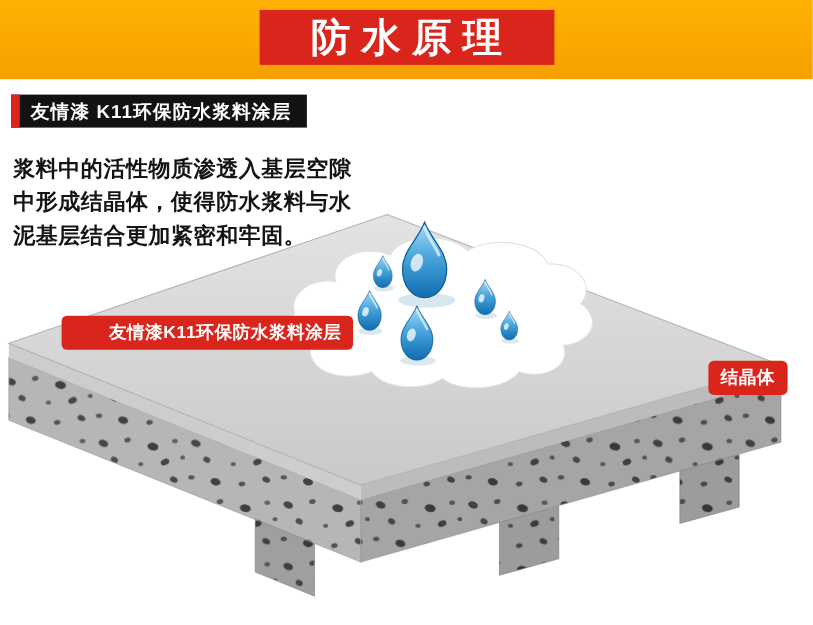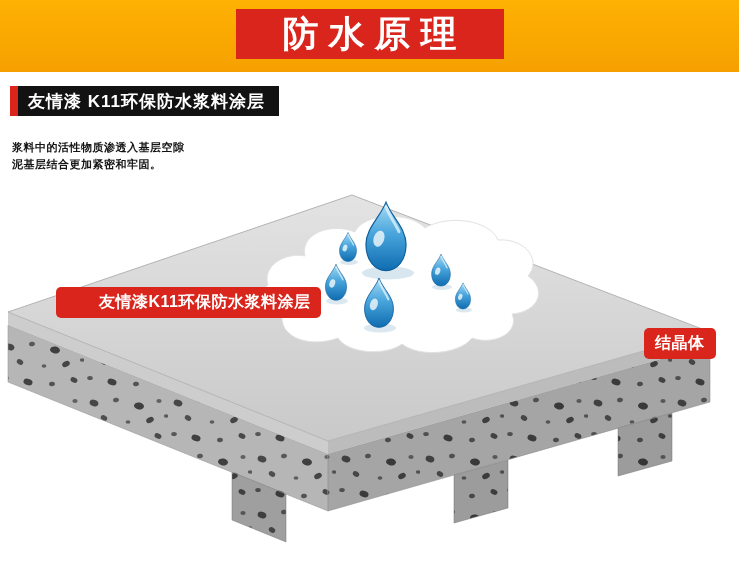--- a/index.html
+++ b/index.html
@@ -18,21 +18,21 @@
 
   
   .tag { position:absolute; top:86px; left:10px; height:30px; background:#121212;
          border-left:8px solid #d9251c; display:flex; align-items:center;
          padding:0 14px 0 10px; }
   .tag-text { color:#ffffff; font-size:17px; font-weight:bold;
               letter-spacing:1px; white-space:nowrap; }
 
   
   .desc { position:absolute; top:139px; left:12px; width:310px; color:#141414;
-          font-size:11px; font-weight:600; line-height:1.52; letter-spacing:0.5px; }
+          font-size:20px; font-weight:600; line-height:1.52; letter-spacing:0.5px; }
 
   
   .diagram { position:absolute; top:0; left:0; width:739px; height:568px; }
   .diagram svg { position:absolute; top:170px; left:0; }
 
   .dlabel { position:absolute; background:#d9251c; color:#ffffff; font-size:16px;
             font-weight:bold; padding:5px 11px; border-radius:5px;
             white-space:nowrap; letter-spacing:0.5px; }
   .dlabel-water   { left:412px; top:196px; }
   .dlabel-coating { left:56px;  top:287px;padding-left:43px; }
@@ -49,20 +49,21 @@
       <h1 class="banner-title">防水原理</h1>
     </div>
   </header>
 
   <div class="tag">
     <span class="tag-text">友情漆 K11环保防水浆料涂层</span>
   </div>
 
   <div class="desc">
     <div>浆料中的活性物质渗透入基层空隙</div>
+    <div>中形成结晶体，使得防水浆料与水</div>
     <div>泥基层结合更加紧密和牢固。</div>
   </div>
 
   <div class="diagram">
 
     <svg width="739" height="398" viewBox="0 0 739 398">
       <defs>
         <linearGradient id="topGrad" x1="0" y1="0" x2="0" y2="1">
           <stop offset="0" stop-color="#e3e3e3"></stop>
           <stop offset="1" stop-color="#c9c9c9"></stop>

